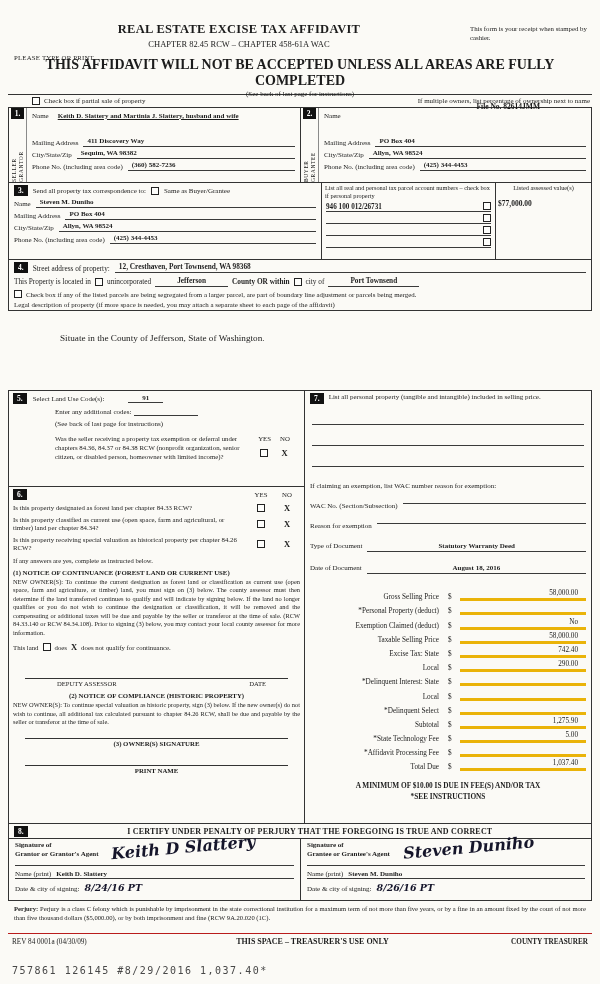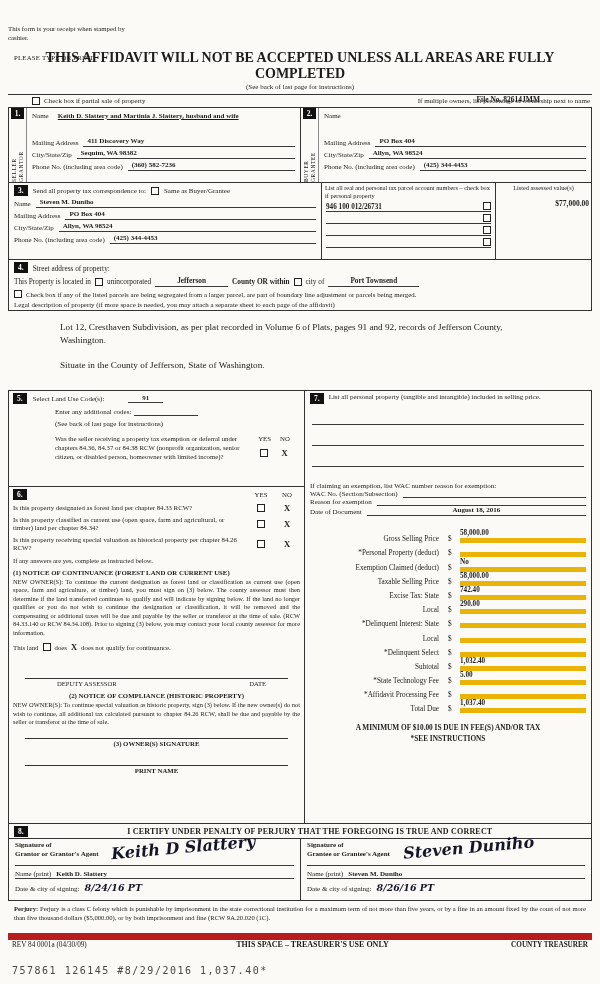--- a/index.html
+++ b/index.html
@@ -55,21 +55,21 @@
   .sec3 { display:flex; border:1px solid #333; margin-top:-1px; height:78px; font-size:7px; }
   .sec3-left { width:312px; padding:2px 5px; display:flex; flex-direction:column; }
   .sec3-head { display:flex; align-items:center; gap:5px; }
   .sec3-mid { width:174px; border-left:1px solid #333; display:flex; flex-direction:column; padding:1px 3px; }
   .mid-head { font-size:6.3px; line-height:1.25; }
   .prow { display:flex; align-items:flex-end; height:12px; border-bottom:1px solid #3a3a3a; margin:0 1px; }
   .prow .pnum { flex:1; font-weight:bold; font-size:7.2px; }
   .prow .cb { margin-bottom:1px; }
   .sec3-right { flex:1; border-left:1px solid #333; display:flex; flex-direction:column; padding:1px 2px; }
   .right-head { font-size:6.3px; text-align:center; line-height:1.2; height:15px; }
-  .arow { height:12px; text-align:right; font-weight:bold; font-size:7.5px; }
+  .arow { height:12px; text-align:left; font-weight:bold; font-size:7.5px; }
 
   
   .sec4 { border:1px solid #333; margin-top:-1px; padding:2px 5px 3px 5px; font-size:7.3px; height:52px; }
   .sec4-r1 { display:flex; align-items:flex-end; gap:5px; }
   .sec4-r2 { display:flex; align-items:center; gap:4px; margin-top:3px; }
   .uval { font-weight:bold; border-bottom:1px solid #3a3a3a; padding:0 22px 1px 22px; }
   .sec4-r3 { display:flex; gap:4px; margin-top:3px; font-size:6.9px; align-items:center; }
   .sec4-r4 { margin-top:3px; font-size:6.9px; }
 
   
@@ -110,60 +110,64 @@
   .deputy-labels { display:flex; padding:1px 34px 0 44px; justify-content:space-between; font-size:6.6px; }
   .center-label { text-align:center; font-weight:bold; font-size:6.8px; padding-top:1px; }
   .line3 { margin-top:12px; }
   .line4 { margin-top:18px; }
 
   .sec7 { padding:2px 5px; font-size:7px; display:flex; flex-direction:column; }
   .sec7-head { display:flex; gap:5px; align-items:flex-start; }
   .sec7-head .htext { line-height:1.3; }
   .blankline { border-bottom:1px solid #3a3a3a; height:21px; margin:0 2px; }
   .exnote { margin-top:15px; }
-  .inline-field { display:flex; align-items:flex-end; }
+  .inline-field { display:flex; align-items:flex-start; margin-top:12px; }
   .inline-field .lbl { white-space:nowrap; padding-right:5px; }
   .inline-field .fv { flex:1; border-bottom:1px solid #3a3a3a; font-weight:bold; text-align:center; padding-bottom:1px; }
   .fees { margin-top:13px; }
   .fee-row { display:flex; align-items:flex-end; height:14.2px; font-size:7.2px; }
   .fee-label { flex:1; text-align:right; padding-right:9px; }
   .fee-cur { width:12px; }
-  .fee-val { width:126px; border-bottom:5px solid #eab308; text-align:left; font-weight:bold; padding:0 8px 1px 0; }
+  .fee-val { width:126px; border-bottom:3px solid #eab308; text-align:right; font-weight:normal; padding:0 8px 1px 0; }
   .minnote { margin-top:10px; text-align:center; font-weight:bold; font-size:7.3px; line-height:1.4; }
 
   
   .sec8 { border:1px solid #333; margin-top:-1px; height:78px; }
   .sec8-head { display:flex; align-items:center; gap:6px; padding:2px 5px; border-bottom:1px solid #333; height:15px; }
   .certify { flex:1; text-align:center; font-weight:bold; font-size:8px; letter-spacing:.2px; }
   .sig-grid { display:flex; height:61px; }
   .sig-cell { width:50%; padding:2px 6px 2px 6px; font-size:7px; display:flex; flex-direction:column; }
   .sig-cell + .sig-cell { border-left:1px solid #333; }
   .sig-line { position:relative; border-bottom:1px solid #3a3a3a; min-height:25px; }
   .sig-label { font-weight:bold; line-height:1.3; display:block; }
   .signature { position:absolute; left:96px; top:-3px; font-family:"DejaVu Serif", serif; font-style:italic; font-weight:bold; font-size:16px; transform:rotate(-5deg); white-space:nowrap; color:#15152a; }
   .nrow { display:flex; align-items:flex-end; border-bottom:1px solid #3a3a3a; height:13px; gap:5px; }
   .drow { display:flex; align-items:flex-end; height:14px; gap:5px; }
   .hand { font-family:"DejaVu Serif", serif; font-style:italic; font-weight:bold; font-size:9.5px; color:#15152a; }
 
   
   .perjury { padding:4px 6px 3px 6px; font-size:6.6px; line-height:1.35; text-align:justify; height:32px; }
-  .footrow { display:flex; align-items:center; border-top:7px solid #b91c1c; padding:2px 4px; height:16px; }
+  .footrow { display:flex; align-items:center; border-top:1px solid #b91c1c; padding:2px 4px; height:16px; }
   .rev { font-size:7.2px; width:175px; }
   .spacelbl { flex:1; text-align:center; font-weight:bold; font-size:8px; }
   .county { width:150px; text-align:right; font-weight:bold; font-size:7.2px; }
   .stamp { margin-top:16px; padding-left:4px; font-family:"DejaVu Sans Mono", monospace; font-size:10px; letter-spacing:1.5px; color:#474747; }
 </style>
 </head>
 <body>
 
 <div class="page">
 <div class="inner">
 
   <div class="header">
     <div class="header-top">
+      <div class="title-block">
+        <div class="title">REAL ESTATE EXCISE TAX AFFIDAVIT</div>
+        <div class="chapter">CHAPTER 82.45 RCW – CHAPTER 458-61A WAC</div>
+      </div>
       <div class="receipt">This form is your receipt when stamped by cashier.</div>
     </div>
     <div class="please-type">PLEASE TYPE OR PRINT</div>
     <div class="warning">THIS AFFIDAVIT WILL NOT BE ACCEPTED UNLESS ALL AREAS ARE FULLY COMPLETED</div>
     <div class="seeback">(See back of last page for instructions)</div>
     <div class="fileno">File No. 82614JMM</div>
   </div>
 
   <div class="toprow">
     <div class="toprow-left">
@@ -279,40 +283,40 @@
       <div class="arow"></div>
       <div class="arow"></div>
       <div class="arow"></div>
     </div>
   </div>
 
   <div class="sec4">
     <div class="sec4-r1">
       <span class="numbox">4.</span>
       <span>Street address of property:</span>
+      <span class="fval">12, Cresthaven, Port Townsend, WA  98368</span>
     </div>
     <div class="sec4-r2">
       <span>This Property is located in</span>
       <span class="cb"></span>
       <span>unincorporated</span>
       <span class="uval">Jefferson</span>
       <span class="bold">County OR  within</span>
       <span class="cb"></span>
       <span>city of</span>
       <span class="uval">Port Townsend</span>
     </div>
     <div class="sec4-r3">
       <span class="cb"></span>
       <span>Check box if any of the listed parcels are being segregated from a larger parcel, are part of boundary line adjustment or parcels being merged.</span>
     </div>
     <div class="sec4-r4">Legal description of property (if more space is needed, you may attach a separate sheet to each page of the affidavit)</div>
   </div>
 
   <div class="legal">
-    <p>Lot 12, Cresthaven Subdivision, as per plat recorded in Volume 6 of Plats, pages 91 and 92, records of Jefferson County, Washington.</p>
     <p class="p2">Situate in the County of Jefferson, State of Washington.</p>
   </div>
 
   <div class="cols">
     <div class="col-left">
 
       <div class="sec5">
         <div class="sec5-r1">
           <span class="numbox">5.</span>
           <span>Select Land Use Code(s):</span>
@@ -396,20 +400,24 @@
       <div class="exnote">If claiming an exemption, list WAC number reason for exemption:</div>
       <div class="inline-field">
         <span class="lbl">WAC No. (Section/Subsection)</span>
         <span class="fv"></span>
       </div>
       <div class="inline-field">
         <span class="lbl">Reason for exemption</span>
         <span class="fv"></span>
       </div>
       <div class="inline-field">
+        <span class="lbl">Type of Document</span>
+        <span class="fv">Statutory Warranty Deed</span>
+      </div>
+      <div class="inline-field">
         <span class="lbl">Date of Document</span>
         <span class="fv">August 18, 2016</span>
       </div>
       <div class="fees">
         <div class="fee-row">
           <span class="fee-label">Gross Selling Price</span>
           <span class="fee-cur">$</span>
           <span class="fee-val">58,000.00</span>
         </div>
         <div class="fee-row">
@@ -448,21 +456,21 @@
           <span class="fee-val"></span>
         </div>
         <div class="fee-row">
           <span class="fee-label">*Delinquent Select</span>
           <span class="fee-cur">$</span>
           <span class="fee-val"></span>
         </div>
         <div class="fee-row">
           <span class="fee-label">Subtotal</span>
           <span class="fee-cur">$</span>
-          <span class="fee-val">1,032.40</span>
+          <span class="fee-val">1,275.90</span>
         </div>
         <div class="fee-row">
           <span class="fee-label">*State Technology Fee</span>
           <span class="fee-cur">$</span>
           <span class="fee-val">5.00</span>
         </div>
         <div class="fee-row">
           <span class="fee-label">*Affidavit Processing Fee</span>
           <span class="fee-cur">$</span>
           <span class="fee-val"></span>

